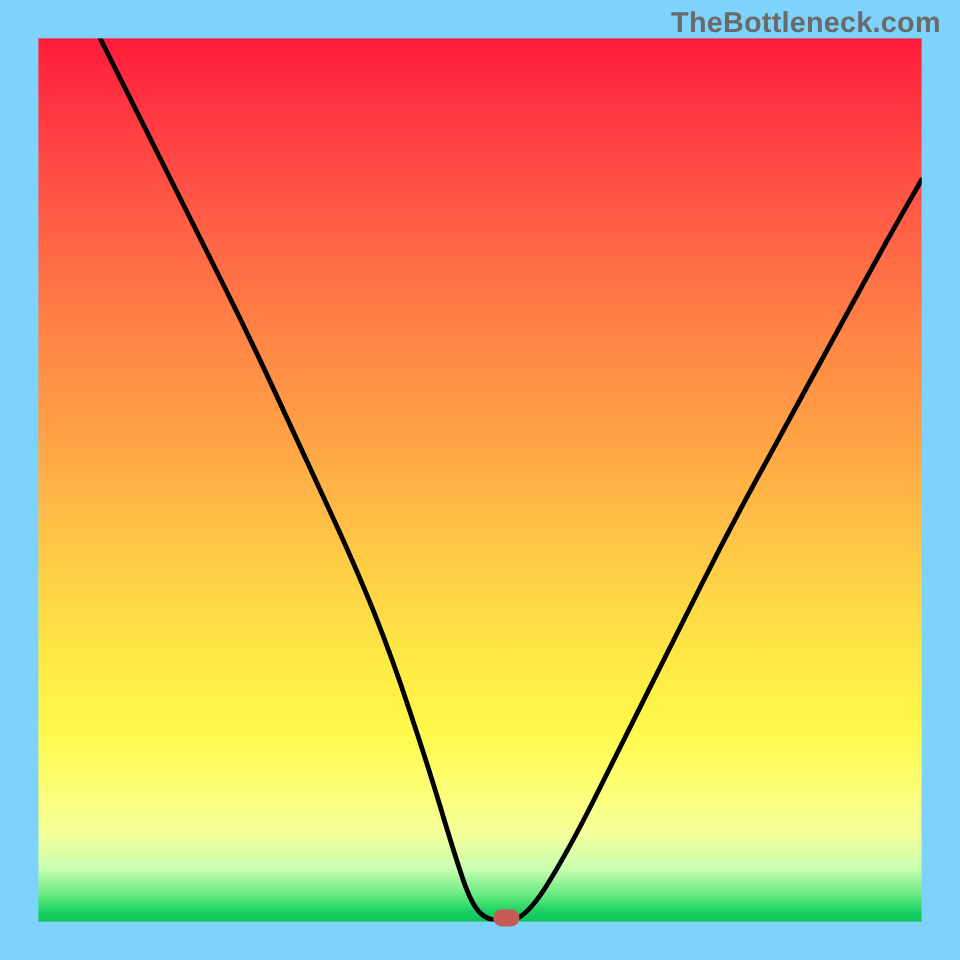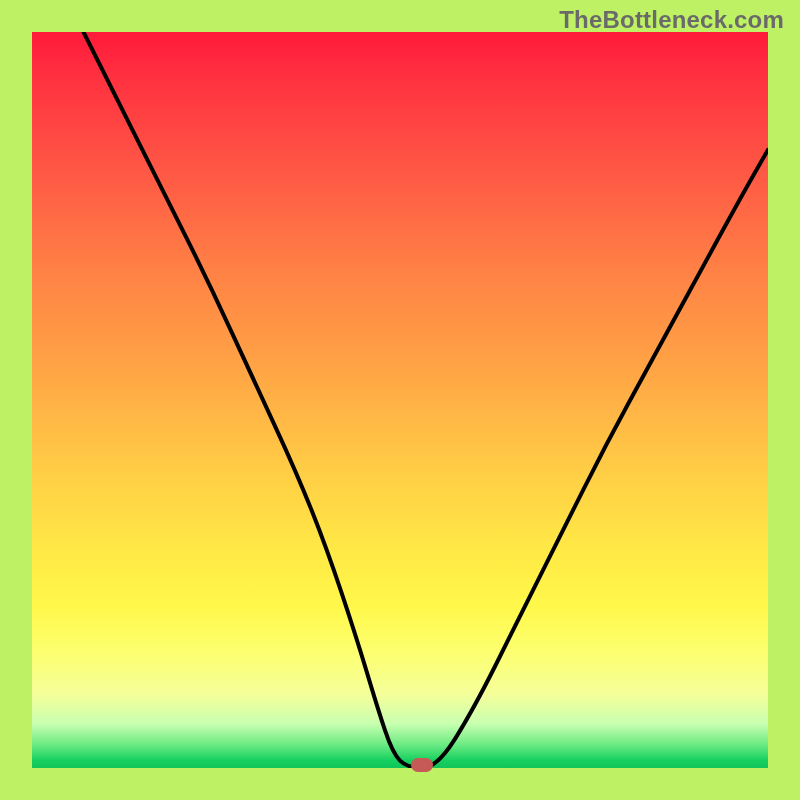--- a/index.html
+++ b/index.html
@@ -9,21 +9,21 @@
     height: 800px;
     background: #000;
     overflow: hidden;
   }
   .frame {
     position: absolute;
     left: 0;
     top: 0;
     width: 800px;
     height: 800px;
-    background: #bef264;
+    background: #7dd3fc;
   }
   .plot {
     position: absolute;
     left: 32px;
     top: 32px;
     width: 736px;
     height: 736px;
     background: linear-gradient(to bottom,
       #ff1a3a 0%,
       #ff3040 6%,

